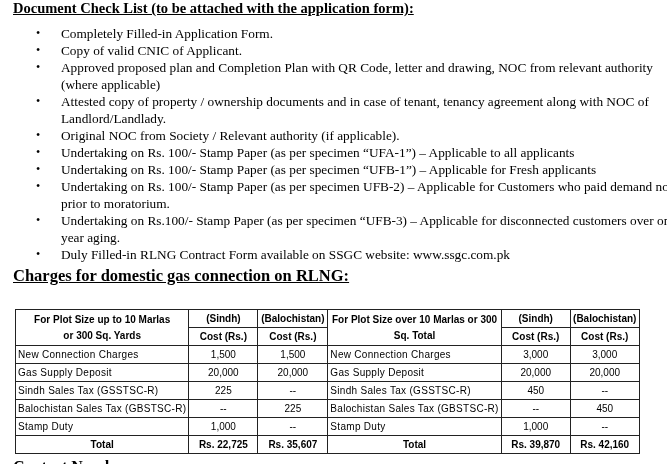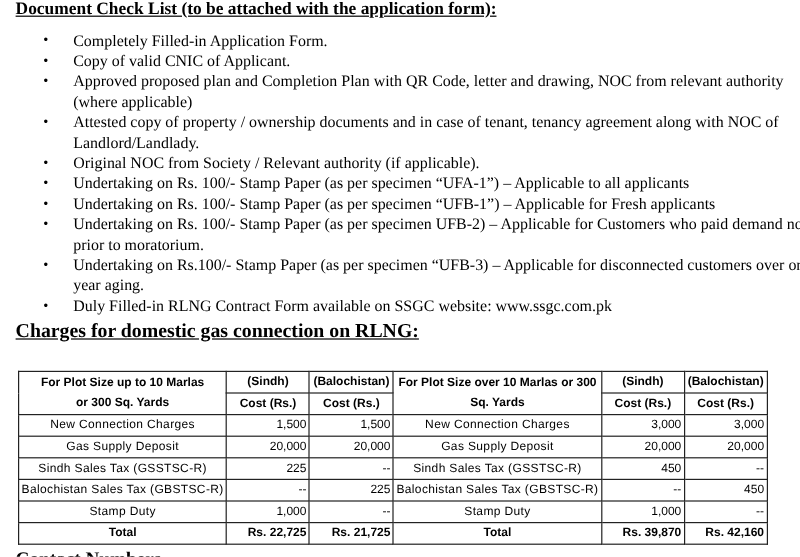--- a/index.html
+++ b/index.html
@@ -34,22 +34,22 @@
     position: absolute; left: 15px; top: 309px;
     border-collapse: collapse;
     font-family: "Liberation Sans", "DejaVu Sans", sans-serif;
     font-size: 10px; table-layout: fixed;
   }
   table.charges td, table.charges th {
     border: 1px solid #222; padding: 0 2px; height: 17px; line-height: 17px;
     white-space: nowrap; overflow: hidden;
   }
   table.charges th { font-weight: bold; text-align: center; }
-  table.charges td.num { text-align: right; }
-  table.charges td.lbl { text-align: center; letter-spacing: 0.3px; }
+  table.charges td.num { text-align: center; }
+  table.charges td.lbl { text-align: left; letter-spacing: 0.3px; }
   table.charges tr.total td { font-weight: bold; height: 17px; }
   table.charges tr.total td.lbl { text-align: center; letter-spacing: 0; }
   .contact-peek {
     position: absolute; left: 13px; top: 458px;
     font-size: 16px; font-weight: bold; line-height: 18px; white-space: nowrap;
   }
 </style>
 </head>
 <body>
 
@@ -116,21 +116,21 @@
   <tbody>
       <tr>
     <th rowspan="2" style="line-height:16px;">
       <div>For Plot Size up to 10 Marlas</div>
       <div>or 300 Sq. Yards</div>
     </th>
     <th>(Sindh)</th>
     <th>(Balochistan)</th>
     <th rowspan="2" style="line-height:16px;">
       <div>For Plot Size over 10 Marlas or 300</div>
-      <div>Sq. Yards</div>
+      <div>Sq. Total</div>
     </th>
     <th>(Sindh)</th>
     <th>(Balochistan)</th>
   </tr>
   <tr>
     <th>Cost (Rs.)</th>
     <th>Cost (Rs.)</th>
     <th>Cost (Rs.)</th>
     <th>Cost (Rs.)</th>
   </tr>
@@ -170,21 +170,21 @@
     <td class="lbl">Stamp Duty</td>
     <td class="num">1,000</td>
     <td class="num">--</td>
     <td class="lbl">Stamp Duty</td>
     <td class="num">1,000</td>
     <td class="num">--</td>
   </tr>
   <tr class="total">
     <td class="lbl">Total</td>
     <td class="num">Rs. 22,725</td>
-    <td class="num">Rs. 21,725</td>
+    <td class="num">Rs. 35,607</td>
     <td class="lbl">Total</td>
     <td class="num">Rs. 39,870</td>
     <td class="num">Rs. 42,160</td>
   </tr>
 </tbody>
   </table>
 
 <div class="contact-peek">Contact Numbers</div>
 
 </body></html>

